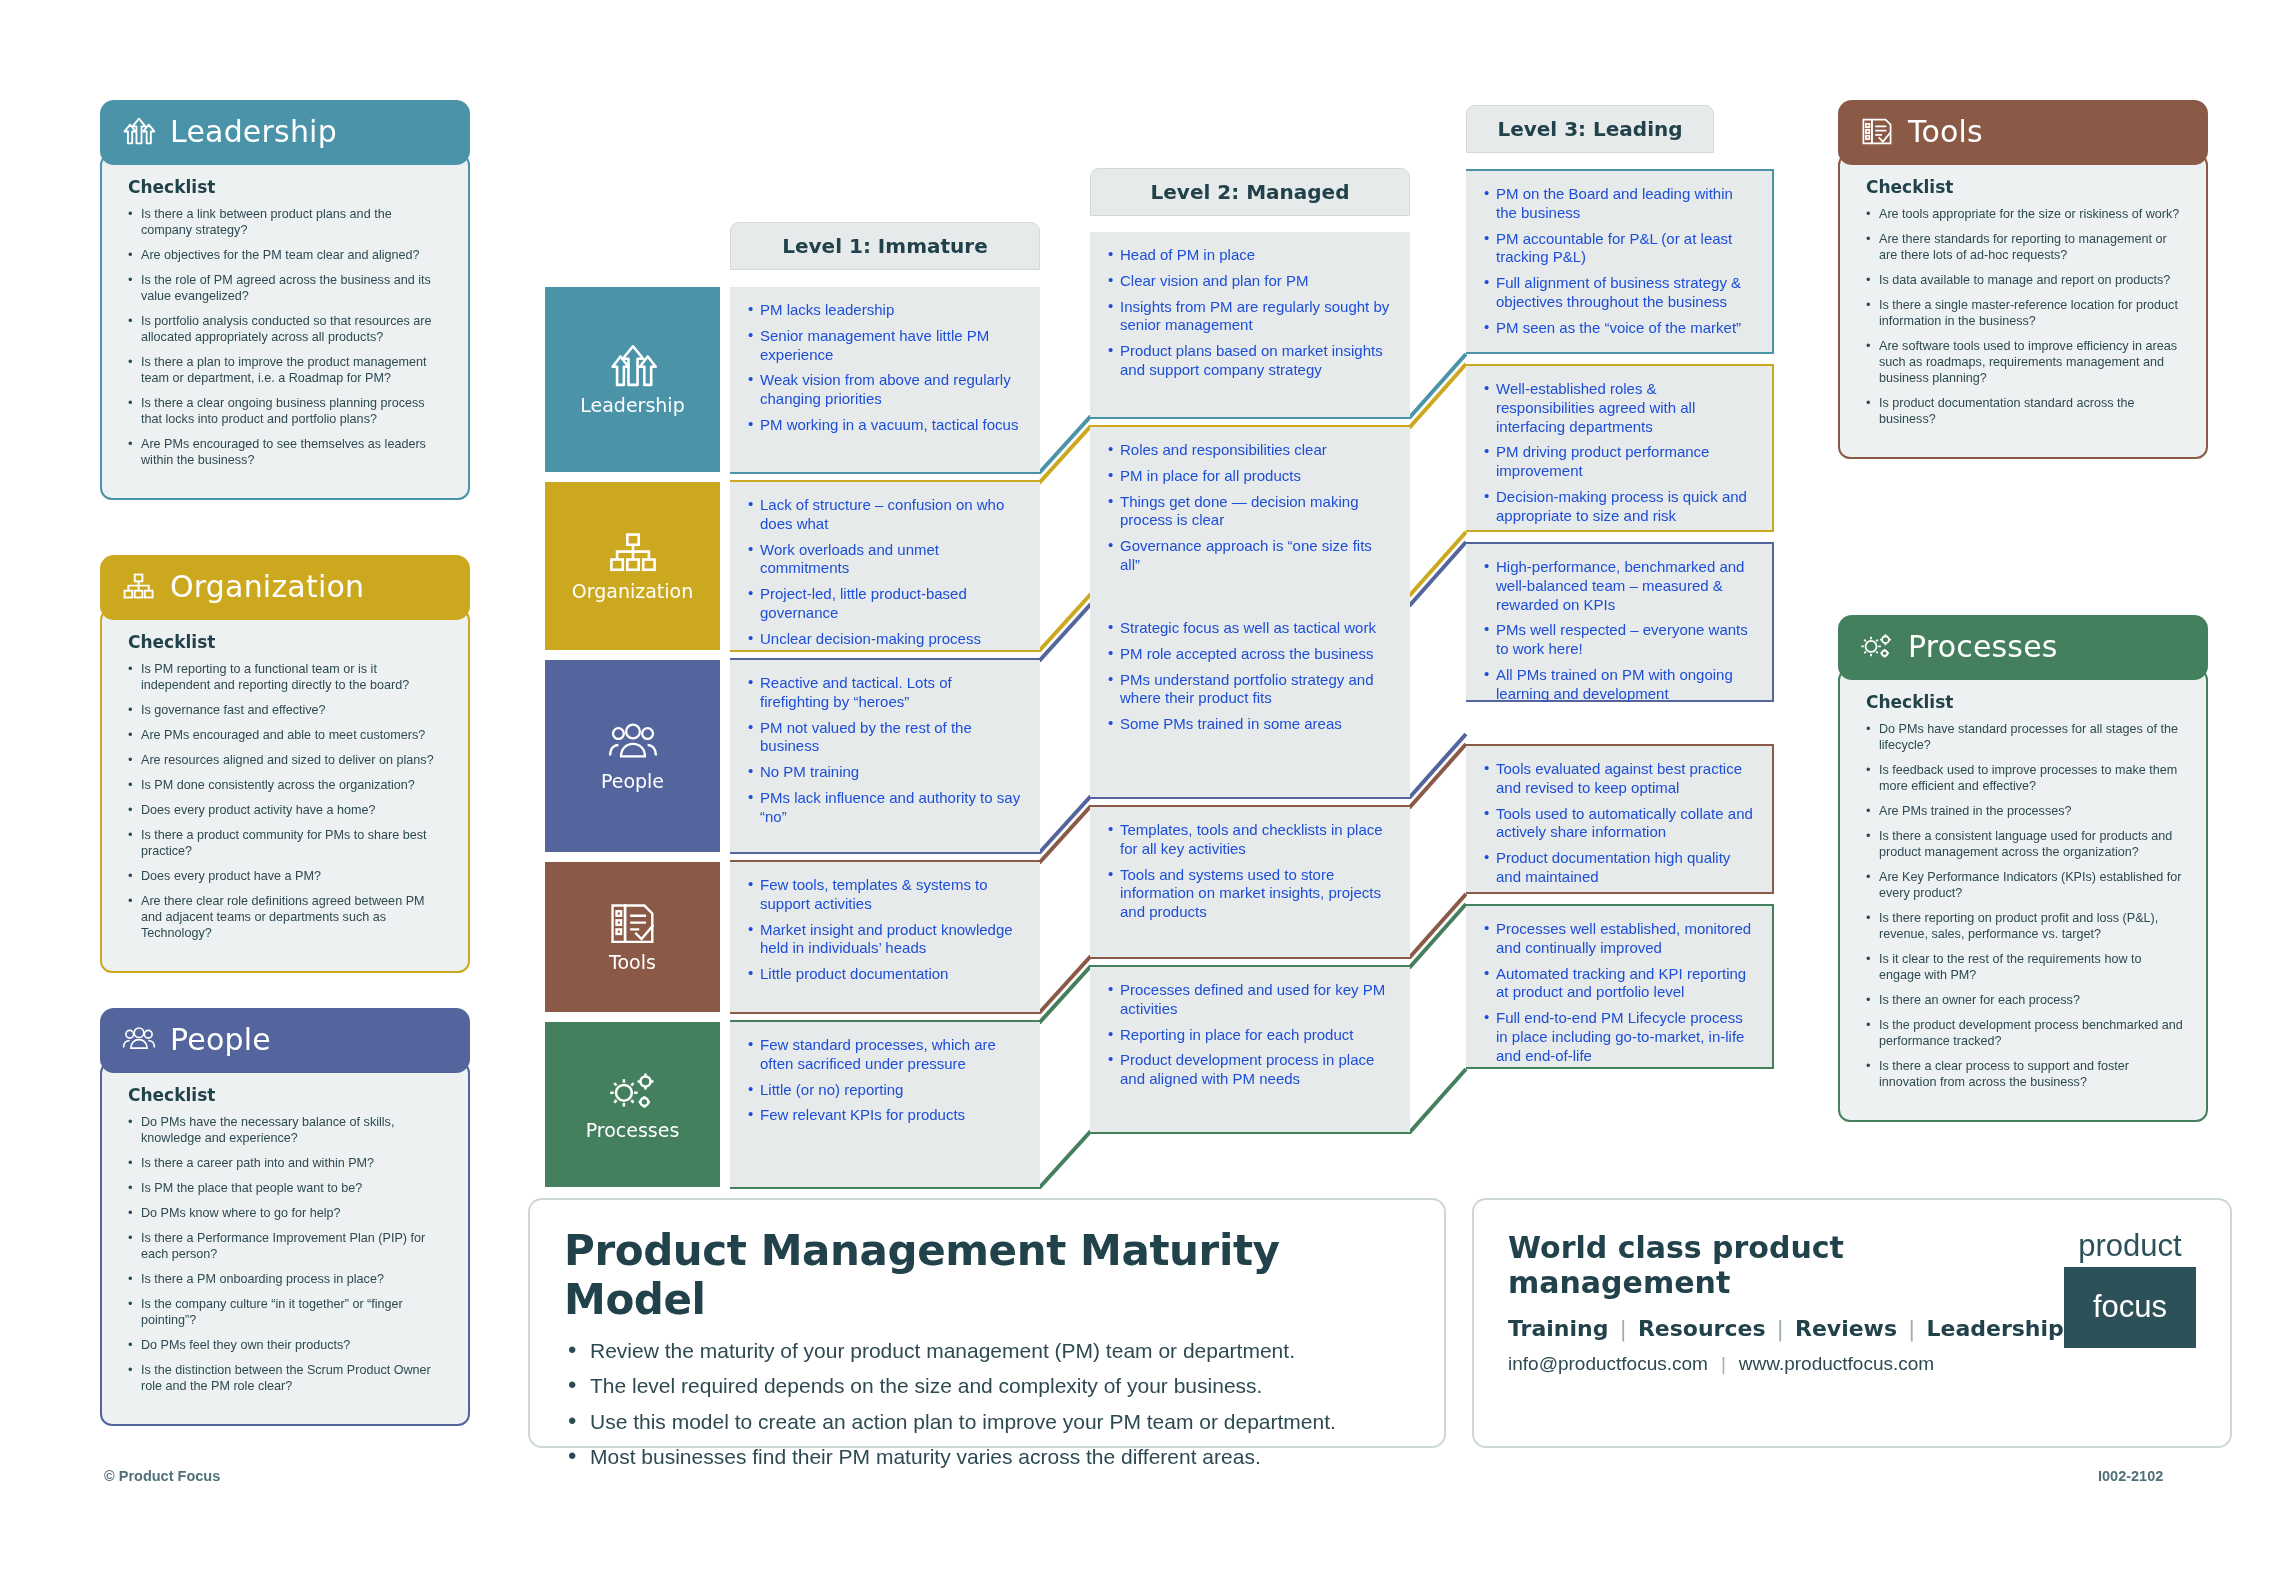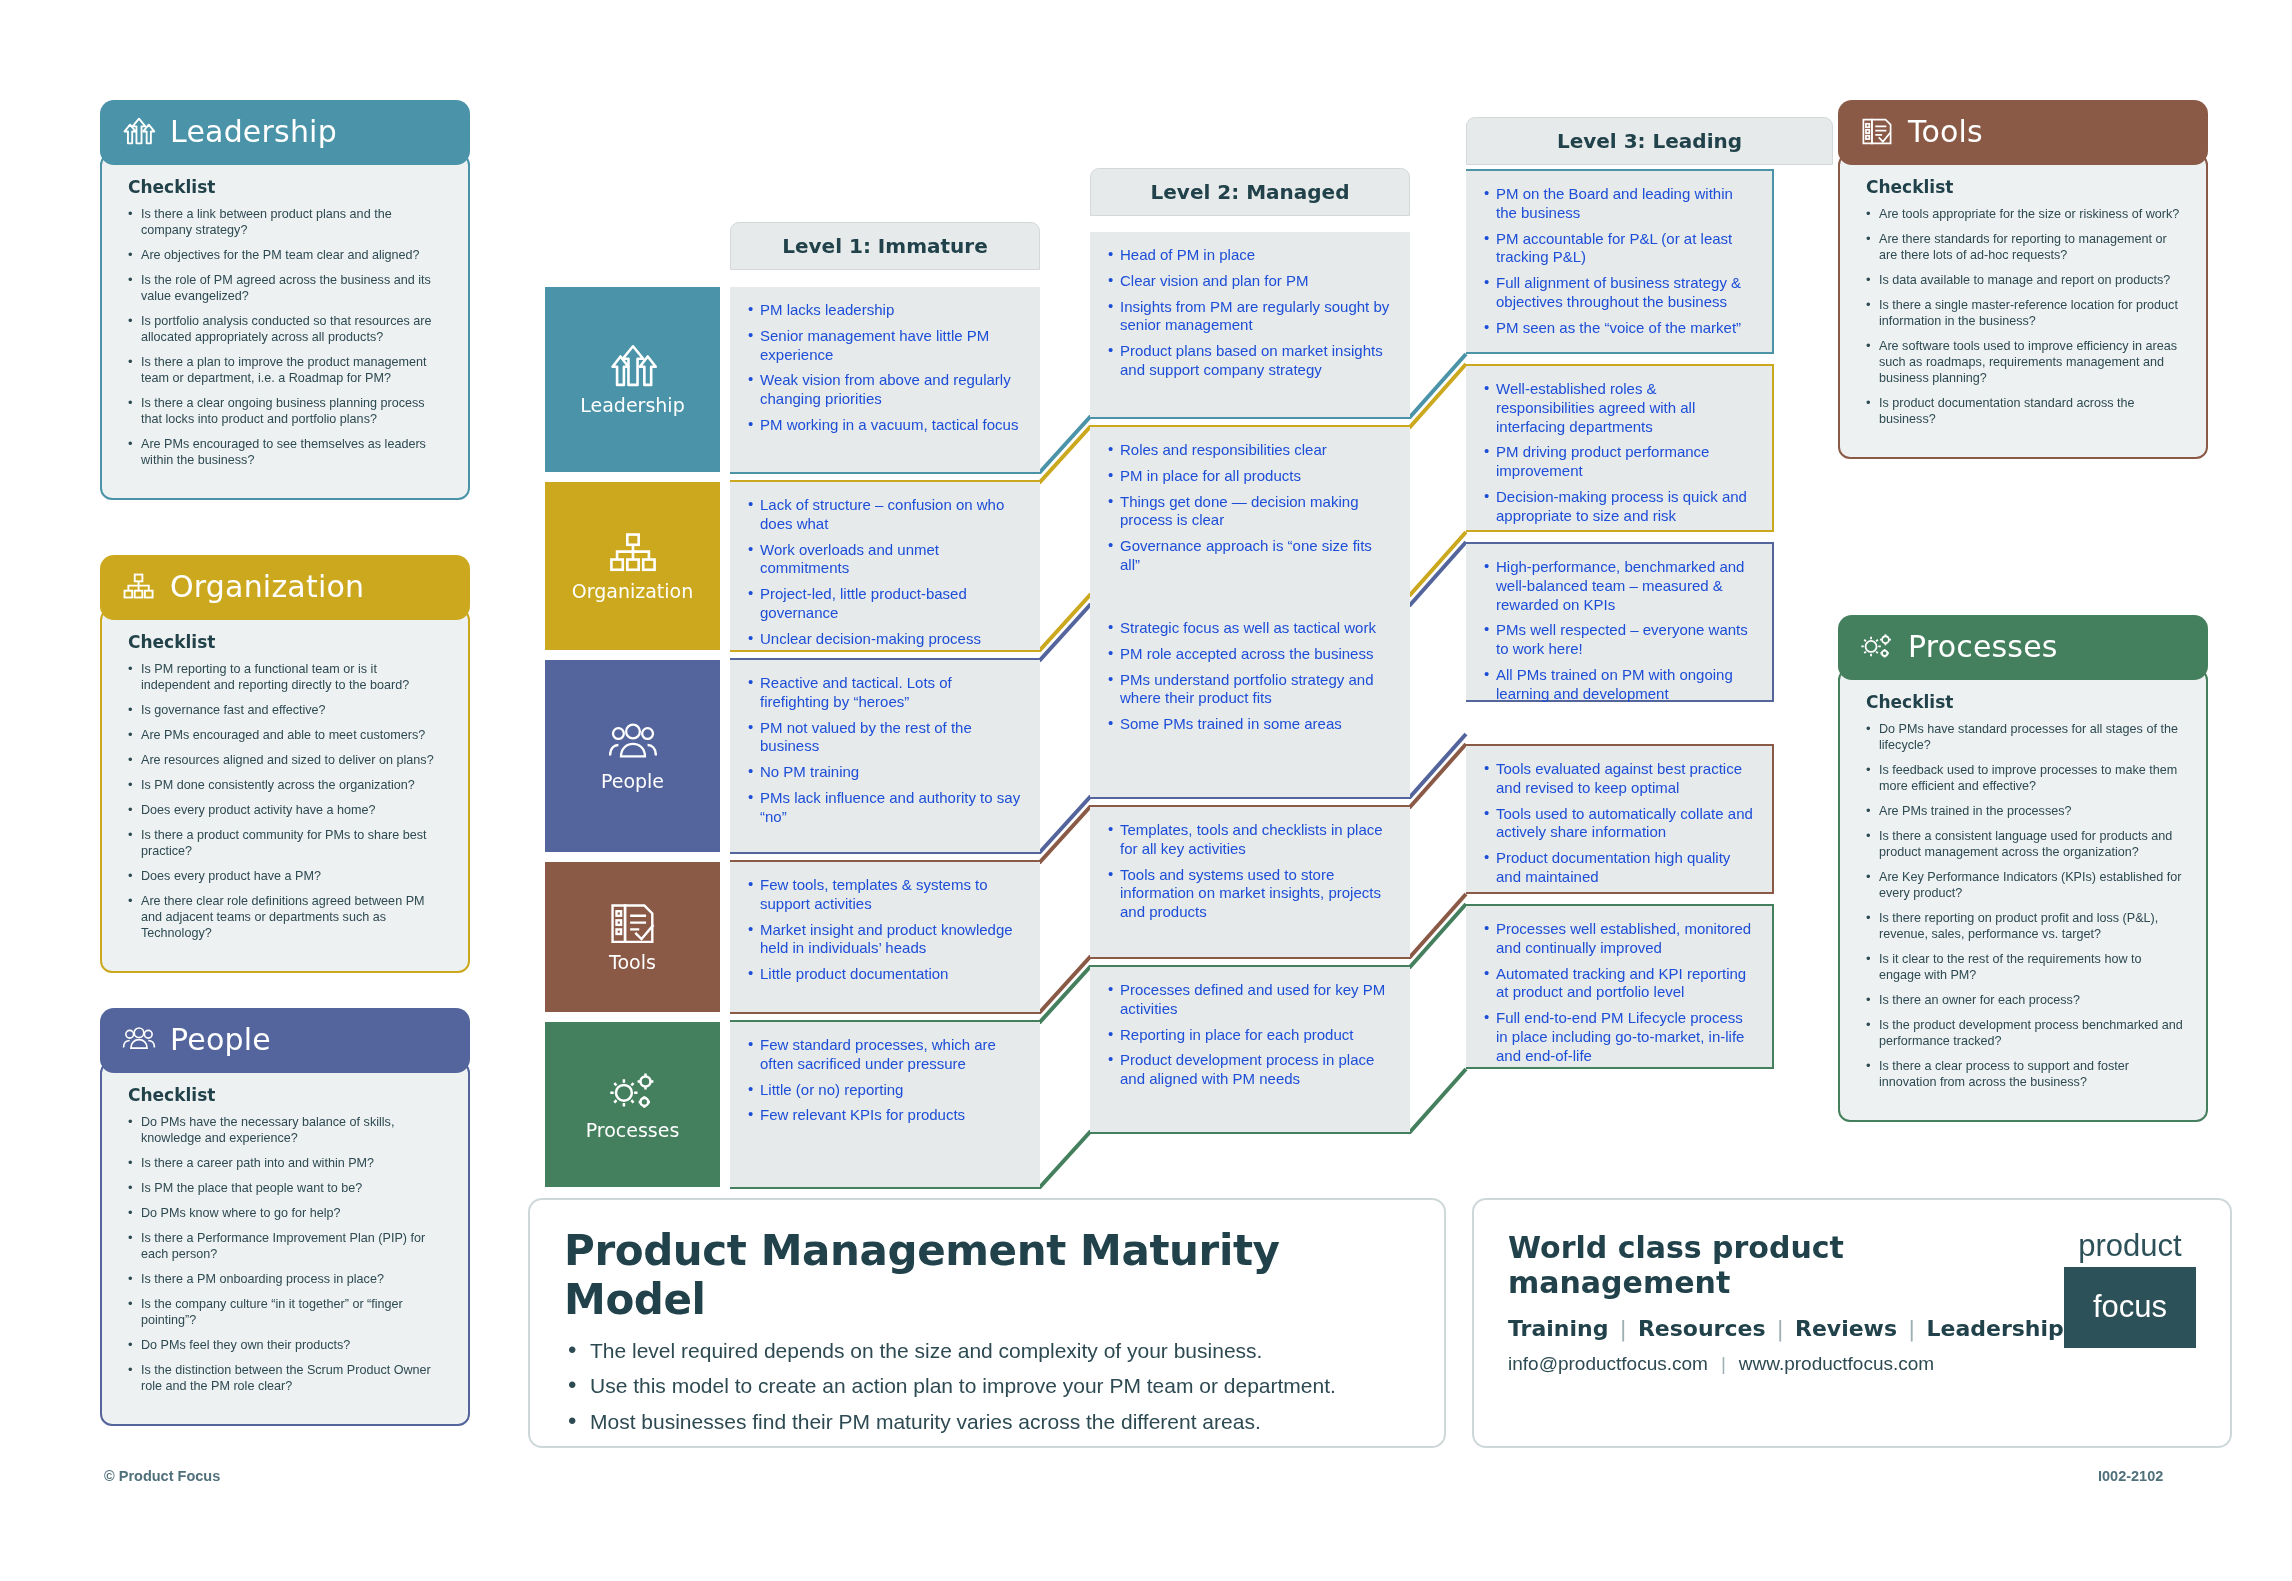--- a/index.html
+++ b/index.html
@@ -306,21 +306,21 @@
         <path d="M 730 1187 L 1040 1187 L 1090 1132 L 1410 1132 L 1466 1069" fill="none" stroke="#44805e" stroke-width="4"></path>
         <path d="M 730 1022 L 1040 1022 L 1090 967 L 1410 967 L 1466 904" fill="none" stroke="#44805e" stroke-width="4"></path>
       </svg>
     <div id="matrix-inner">
         <div class="lvl-head" style="left: 730px; top: 222px; width: 310px; height: 48px;">
           <span>Level 1: Immature</span>
         </div>
         <div class="lvl-head" style="left: 1090px; top: 168px; width: 320px; height: 48px;">
           <span>Level 2: Managed</span>
         </div>
-        <div class="lvl-head" style="left: 1466px; top: 117px; width: 367px; height: 48px;">
+        <div class="lvl-head" style="left: 1466px; top: 105px; width: 248px; height: 48px;">
           <span>Level 3: Leading</span>
         </div>
         <div class="rowlabel" style="left: 545px; top: 287px; width: 175px; height: 185px; background: rgb(74, 147, 168);">
           <span class="rl-icon"><svg viewBox="0 0 44 40">
               <g fill="none" stroke="#fff" stroke-width="2.3" stroke-linejoin="round">
                 <path d="M8 36V20H4l7-9 7 9h-4v16z"></path>
                 <path d="M18 36V13h-5l9-11 9 11h-5v23z"></path>
                 <path d="M32 36V20h-4l7-9 7 9h-4v16z"></path>
               </g>
             </svg></span>
@@ -488,20 +488,21 @@
             <li>Automated tracking and KPI reporting at product and portfolio level</li>
             <li>Full end-to-end PM Lifecycle process in place including go-to-market, in-life and end-of-life</li>
           </ul>
         </div>
       </div>
   </div>
 
   <div class="botbox" id="title-box" style="left:528px; top:1198px; width:918px; height:250px;">
     <h1>Product Management Maturity Model</h1>
     <ul>
+        <li>Review the maturity of your product management (PM) team or department.</li>
         <li>The level required depends on the size and complexity of your business.</li>
         <li>Use this model to create an action plan to improve your PM team or department.</li>
         <li>Most businesses find their PM maturity varies across the different areas.</li>
       </ul>
   </div>
 
   <div class="botbox" id="brand-box" style="left:1472px; top:1198px; width:760px; height:250px;">
     <div class="brand-left">
       <div class="bl1">World class product management</div>
       <div class="bl2">

